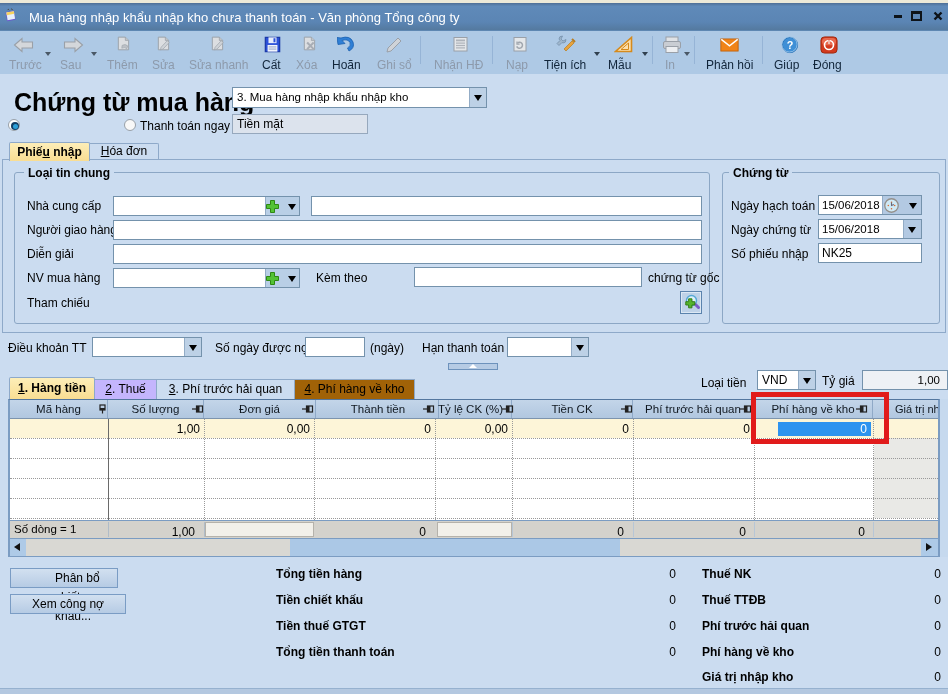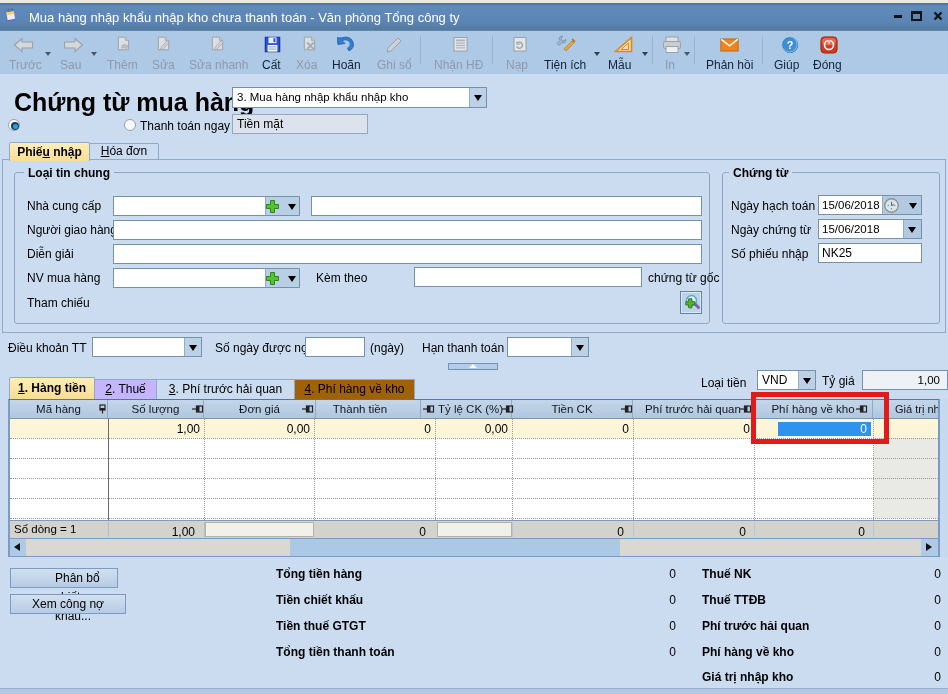--- a/index.html
+++ b/index.html
@@ -278,21 +278,21 @@
 <div class="abs" style="left:157px;top:379px;width:138px;height:20px;background:#cbdcf0;border:1px solid #8ea9c9;border-bottom:none;border-left:none;text-align:center;line-height:18px;"><span style="text-decoration:underline">3</span>. Phí trước hải quan</div>
 <div class="abs" style="left:295px;top:379px;width:120px;height:20px;background:#a16207;border:1px solid #8ea9c9;border-bottom:none;border-left:none;text-align:center;line-height:18px;"><span style="text-decoration:underline">4</span>. Phí hàng về kho</div>
 
 <div class="abs" style="left:8px;top:399px;width:932px;height:158px;border:2px solid #7b9cc2;border-top:1px solid #54779f;background:#fff;"></div>
 <div class="abs" style="left:940px;top:399px;width:8px;height:158px;background:#c6d9ee;"></div>
 
 <div class="abs" style="left:10px;top:400px;width:928px;height:19px;background:linear-gradient(180deg,#c3d5e9,#b1c7e0);border-bottom:1px solid #7d94ae;"></div>
 <div class="gh" style="left:10px;width:98px;">Mã hàng</div>
 <div class="gh" style="left:108px;width:96px;">Số lượng</div>
 <div class="gh" style="left:204px;width:112px;">Đơn giá</div>
-<div class="gh" style="left:300px;width:121px;">Thành tiền</div>
+<div class="gh" style="left:318px;width:121px;">Thành tiền</div>
 <div class="gh" style="left:435px;width:77px;text-align:left;padding-left:3px;">Tỷ lệ CK (%)</div>
 <div class="gh" style="left:512px;width:121px;">Tiền CK</div>
 <div class="gh" style="left:633px;width:121px;">Phí trước hải quan</div>
 <div class="gh" style="left:754px;width:119px;">Phí hàng về kho</div>
 <div class="gh" style="left:873px;width:65px;border-right:none;text-align:left;padding-left:22px;font-size:11px;">Giá trị nhậ</div>
 
 <svg class="abs" style="left:98px;top:404px;" width="9" height="10" viewBox="0 0 9 10">
     <rect x="2" y="1" width="5" height="5" fill="none" stroke="#222" stroke-width="1.2"></rect>
     <rect x="2" y="4" width="5" height="2" fill="#222"></rect>
     <path d="M4.5 6 v3.5" stroke="#222" stroke-width="1.2"></path>

